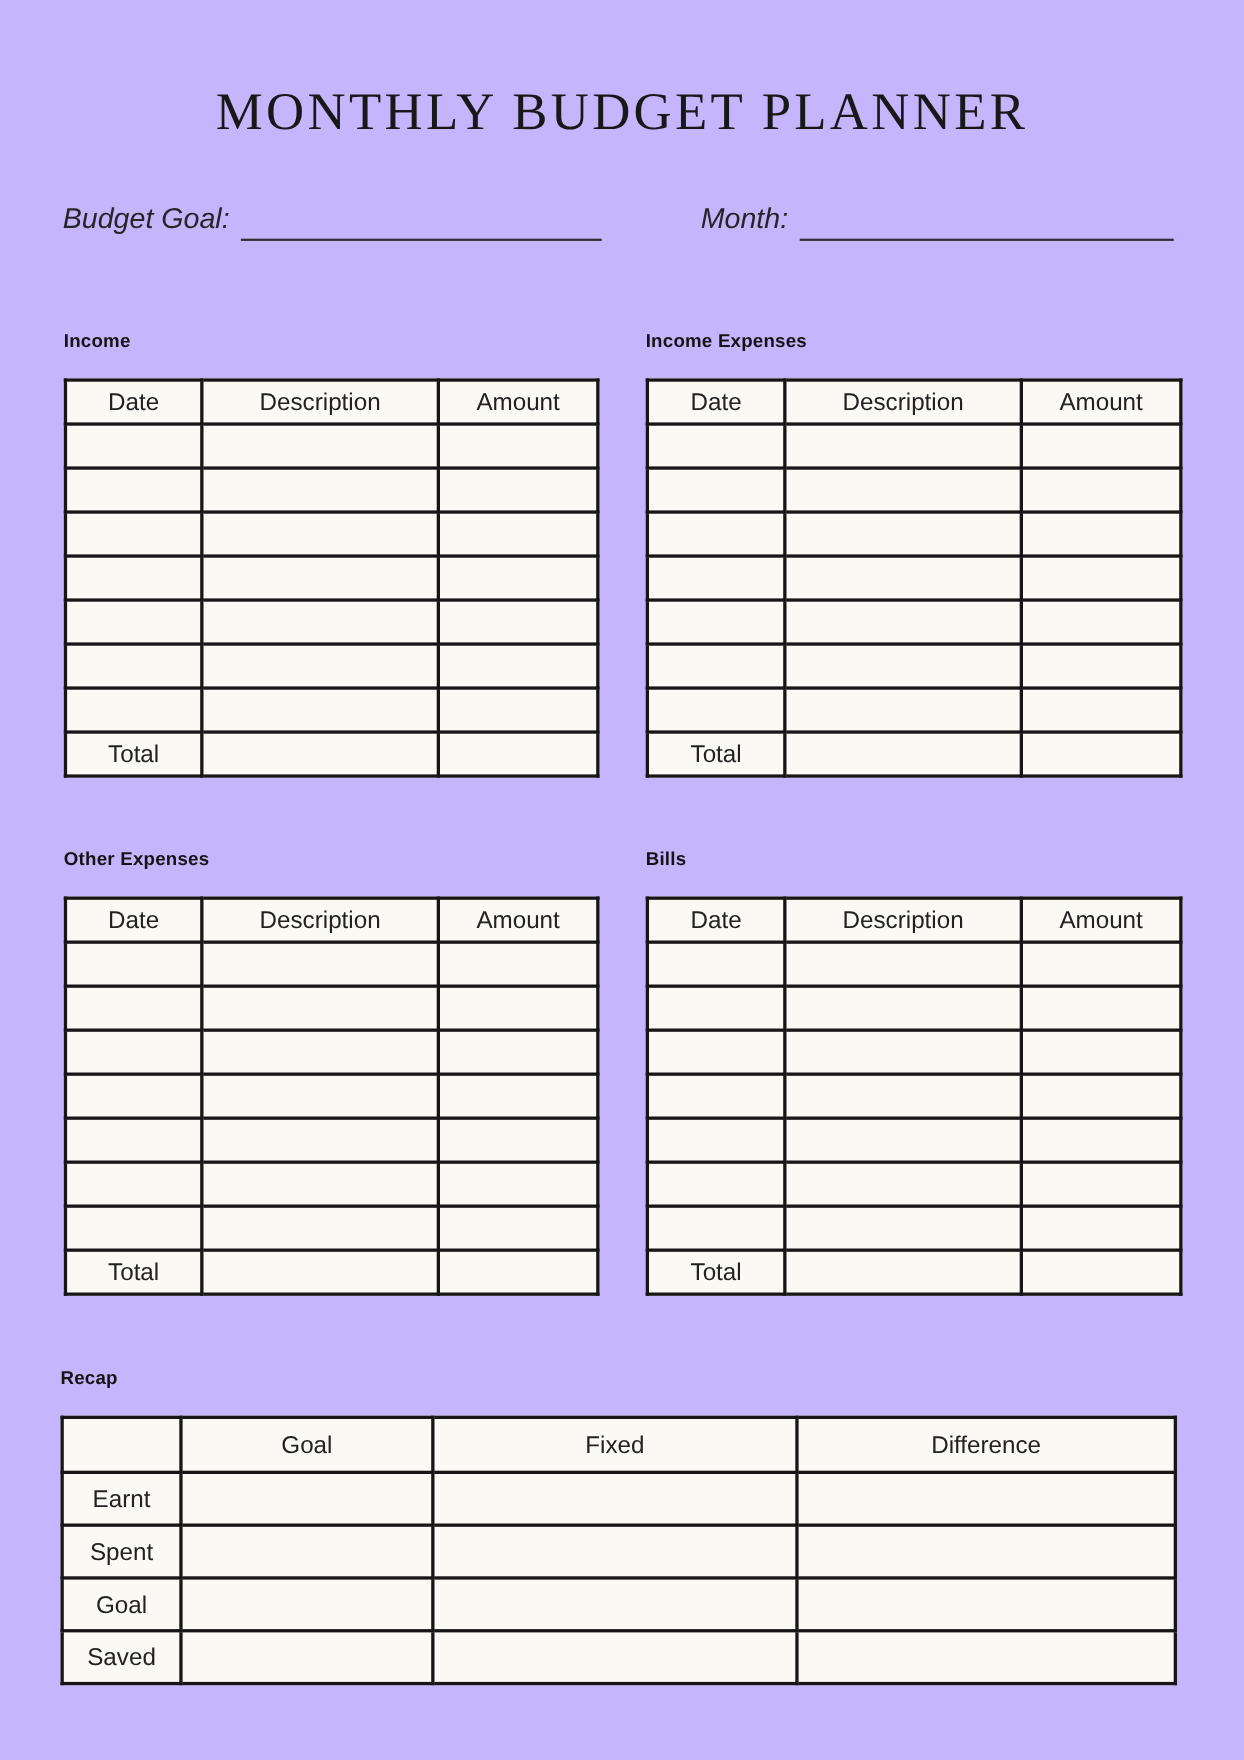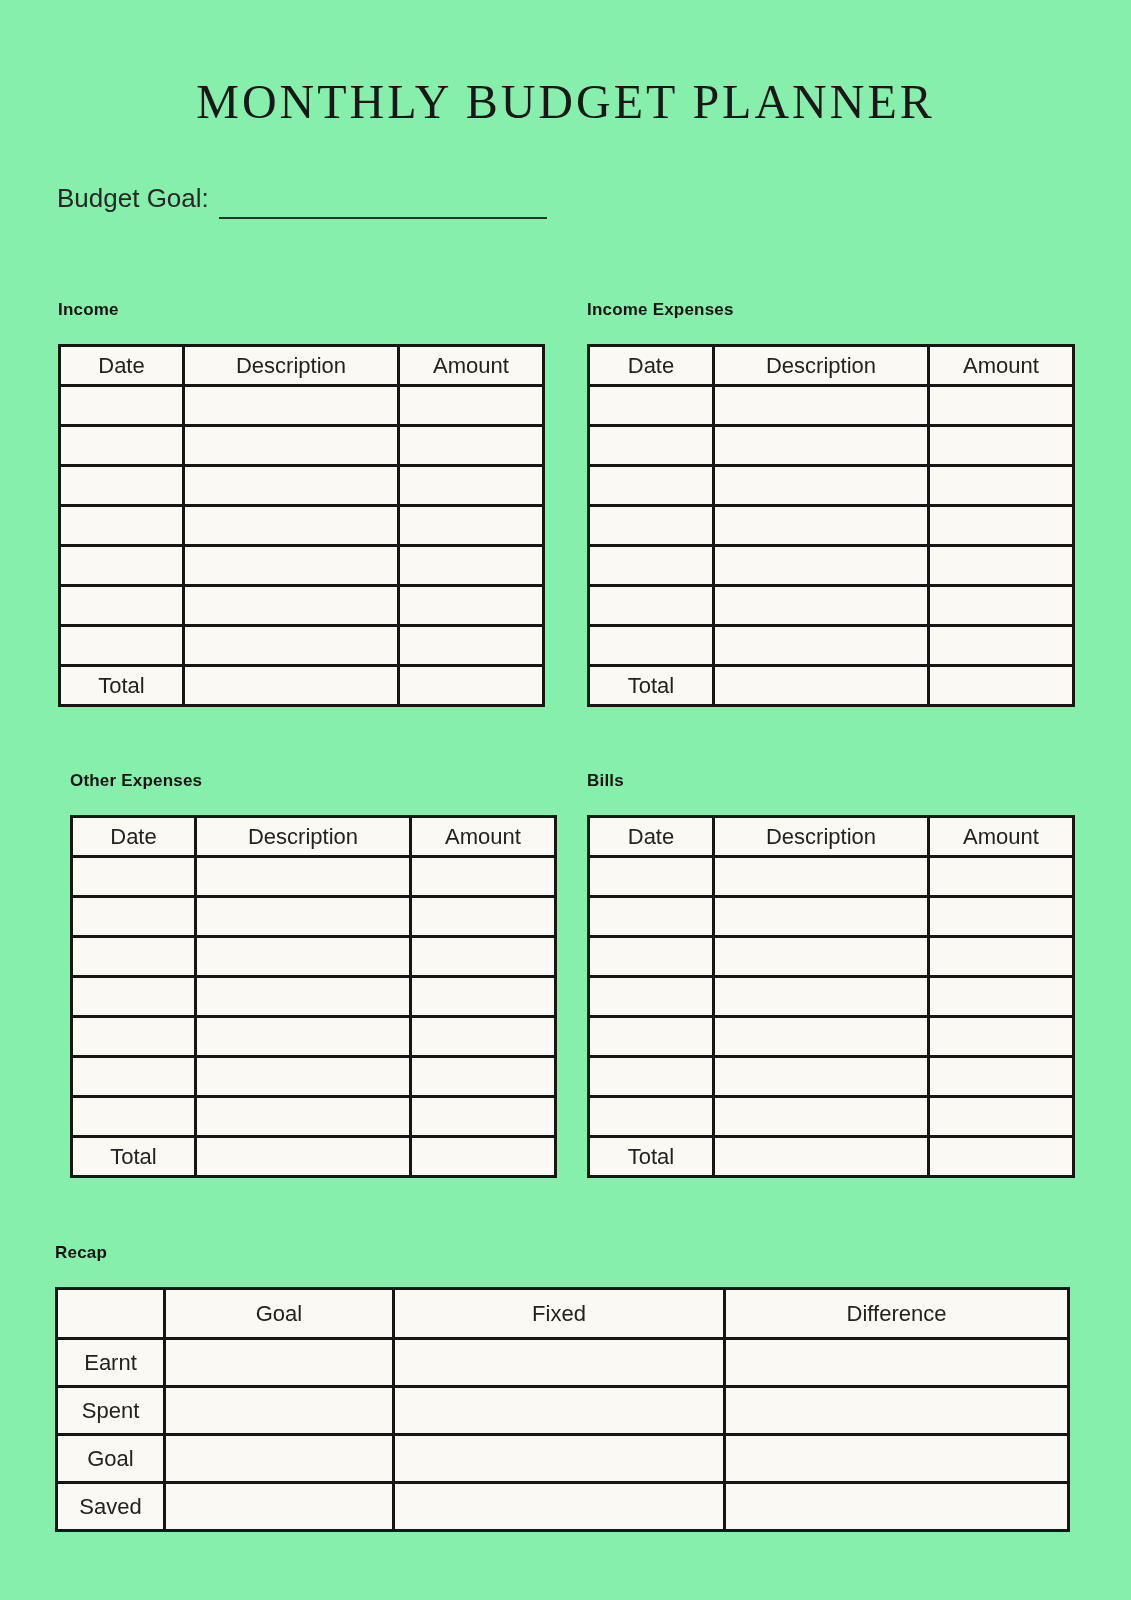--- a/index.html
+++ b/index.html
@@ -3,21 +3,21 @@
 <meta charset="utf-8">
 <style>
   * { box-sizing: border-box; }
   html, body { margin: 0; padding: 0; }
   body { background: #F7F4EC; }
 
   .page {
     position: relative;
     width: 1131px;
     height: 1600px;
-    background: #86efac;
+    background: #c4b5fd;
     font-family: "Liberation Sans", sans-serif;
     color: #1C1C1C;
     overflow: hidden;
   }
 
   .title {
     position: absolute;
     top: 74px;
     left: 0;
     width: 100%;
@@ -31,37 +31,38 @@
   }
 
   .field {
     position: absolute;
     top: 183px;
     display: flex;
     align-items: flex-end;
     gap: 10px;
     font-size: 26px;
     color: #262626;
+    font-style: italic;
   }
   .field-budget-goal { left: 57px; }
   .field-month { left: 637px; }
   .field-label { line-height: 30px; }
   .field-line {
     display: inline-block;
     height: 30px;
     border-bottom: 2px solid #2E2E2E;
     margin-bottom: -6px;
   }
   .field-budget-goal .field-line { width: 328px; }
   .field-month .field-line { width: 340px; }
 
   .tbl-section { position: absolute; }
   .sec-income   { left: 58px;  top: 297px; }
   .sec-fixed    { left: 587px; top: 297px; }
-  .sec-other    { left: 58px;  top: 768px; margin-left: 12px; }
+  .sec-other    { left: 58px;  top: 768px; }
   .sec-bills    { left: 587px; top: 768px; }
   .sec-recap    { left: 55px;  top: 1240px; }
 
   .section-title {
     margin: 0 0 21px 0;
     font-size: 17px;
     line-height: 26px;
     font-weight: 700;
     color: #141414;
     letter-spacing: 0.2px;
@@ -95,20 +96,24 @@
 
 <div class="page">
 
   <div class="title">MONTHLY BUDGET PLANNER</div>
 
   <div class="field field-budget-goal">
     <span class="field-label">Budget Goal:</span>
     <span class="field-line"></span>
   </div>
 
+  <div class="field field-month">
+    <span class="field-label">Month:</span>
+    <span class="field-line"></span>
+  </div>
 
   <section class="tbl-section sec-income">
     <h2 class="section-title">Income</h2>
     <table class="planner cols3">
       <colgroup>
           <col style="width:124px">
           <col style="width:215px">
           <col style="width:145px">
         </colgroup>
       <thead>

